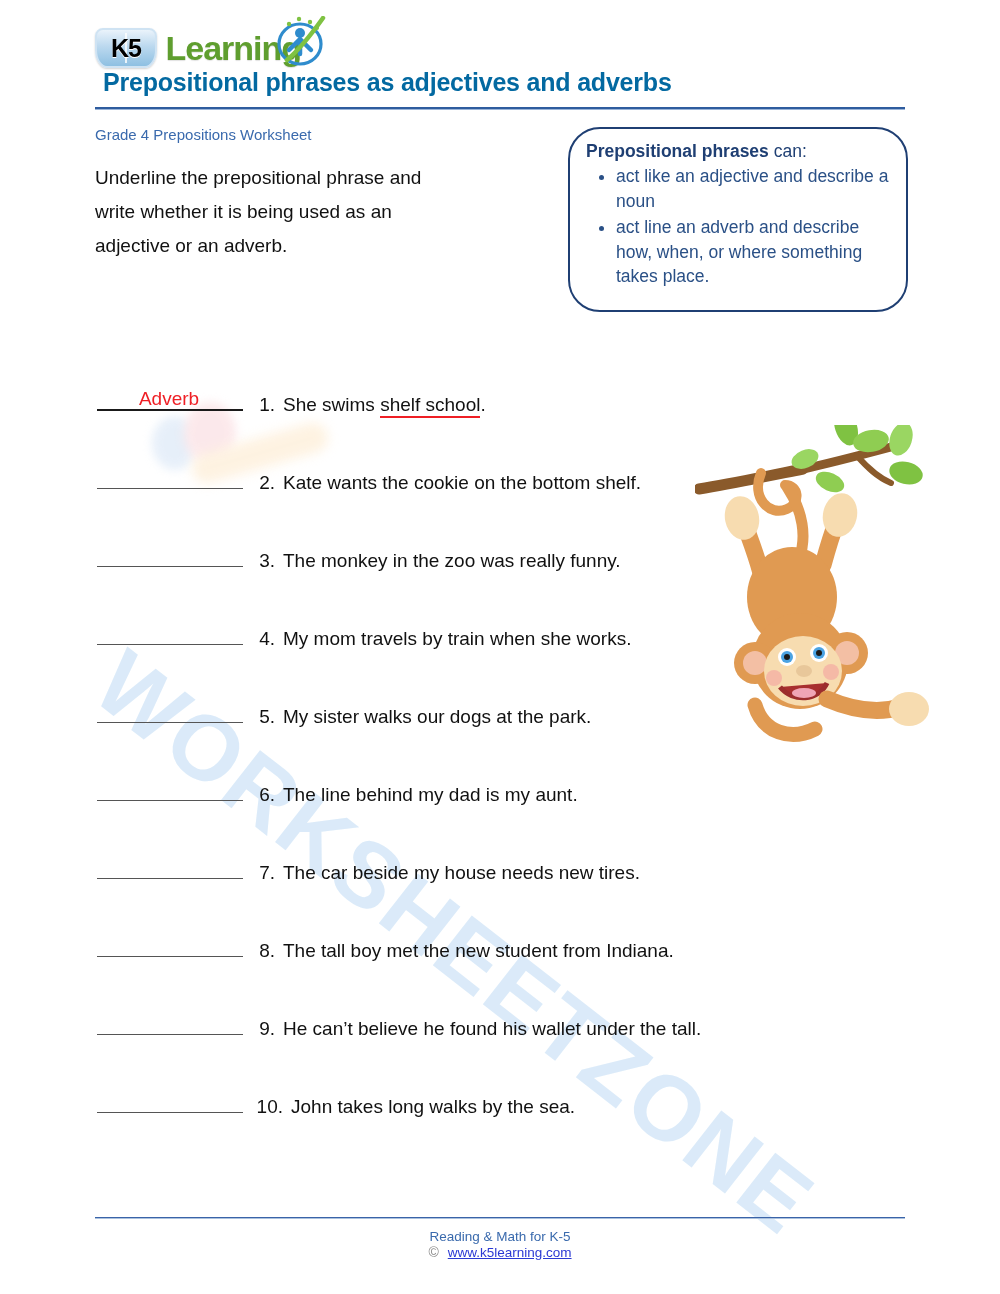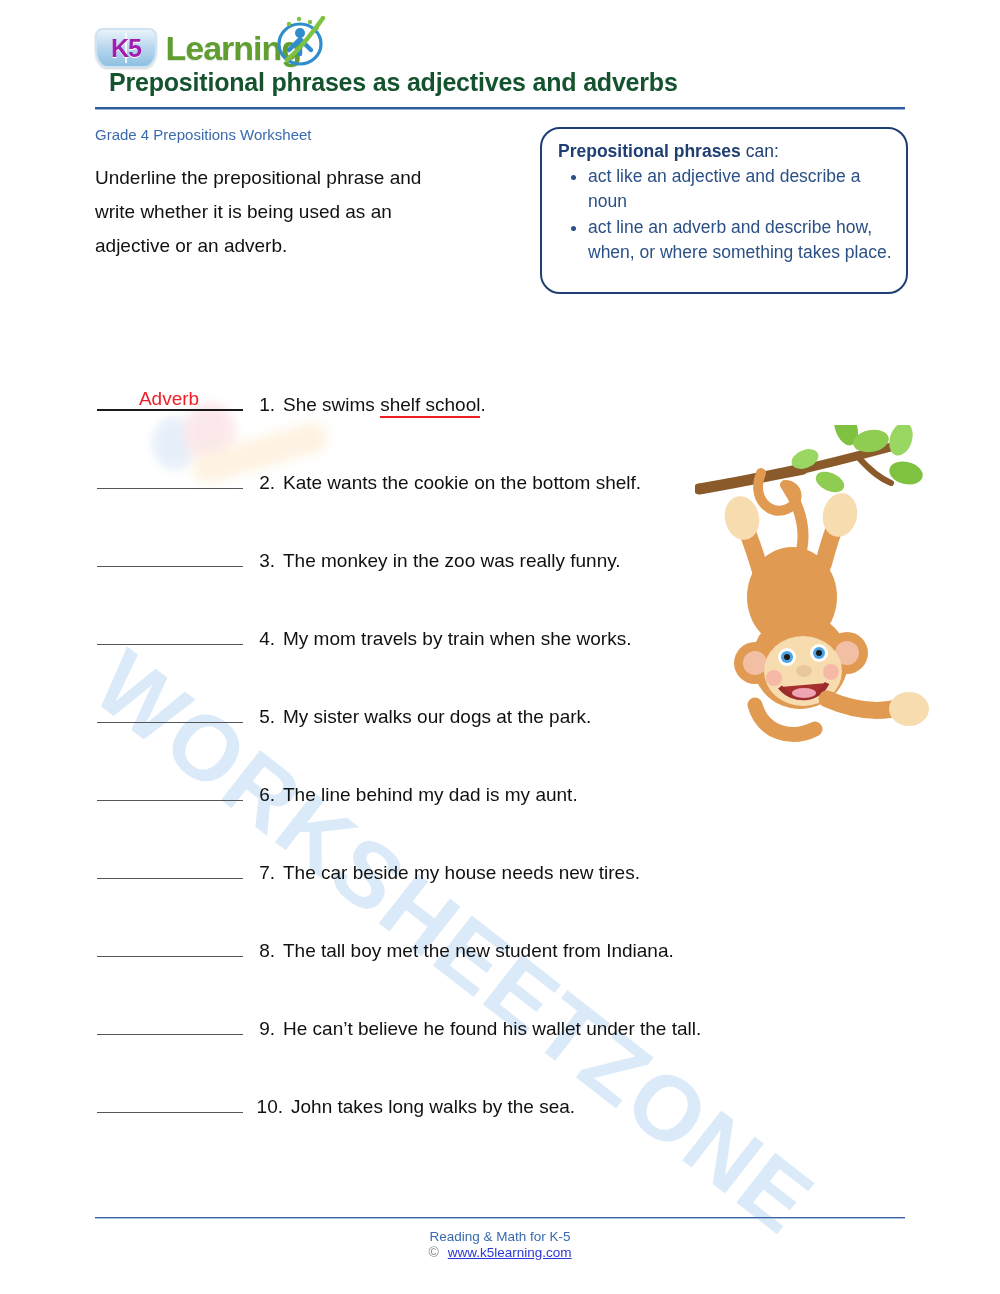--- a/index.html
+++ b/index.html
@@ -79,21 +79,21 @@
     content: "";
     position: absolute;
     left: 50%; top: 3px; bottom: 3px;
     width: 2px; margin-left: -1px;
     background: rgba(255,255,255,.8);
   }
   .logo-k5 .k5txt {
     position: absolute; inset: 0;
     display: flex; align-items: center; justify-content: center;
     font-size: 25px; font-weight: bold; letter-spacing: -1px;
-    color: #a21caf;
+    color: #000000;
     text-shadow: 0 1px 0 #ffffff;
     font-family: "Liberation Sans", sans-serif;
   }
   .logo-word {
     display: inline-block;
     vertical-align: middle;
     font-size: 34px; font-weight: bold;
     color: #5f9e2f;
     letter-spacing: -1px;
     margin-left: 4px;
@@ -101,24 +101,24 @@
     font-family: "Liberation Sans", sans-serif;
   }
   .logo-person {
     position: absolute;
     left: 178px; top: -12px;
     width: 56px; height: 52px;
   }
 
   
   .title {
-    color: #14532d;
+    color: #0369a1;
     font-size: 25px;
     font-weight: bold;
-    margin: 8px 0 0 14px;
+    margin: 8px 0 0 8px;
     letter-spacing: -.2px;
   }
   .title-rule {
     margin-top: 10px;
     height: 3px;
     background: #2e5c9e;
     border-bottom: 1px solid #9ab4d8;
   }
   .subtitle {
     color: #3a6aad;
@@ -135,24 +135,24 @@
     color: #111;
     line-height: 1.78;
   }
   .instructions b { font-weight: normal; }
 
   
   .callout {
     position: absolute;
     right: -3px;
     top: -34px;
-    width: 368px;
+    width: 340px;
     border: 2.5px solid #1f3f73;
-    border-radius: 20px;
-    padding: 12px 14px 27px 16px;
+    border-radius: 32px;
+    padding: 12px 14px 20px 16px;
     color: #2a5086;
     background: #fff;
   }
   .callout-head {
     font-size: 17.5px;
     color: #1f3f73;
     margin-bottom: 2px;
   }
   .callout-head b { font-weight: bold; }
   .callout ul {

